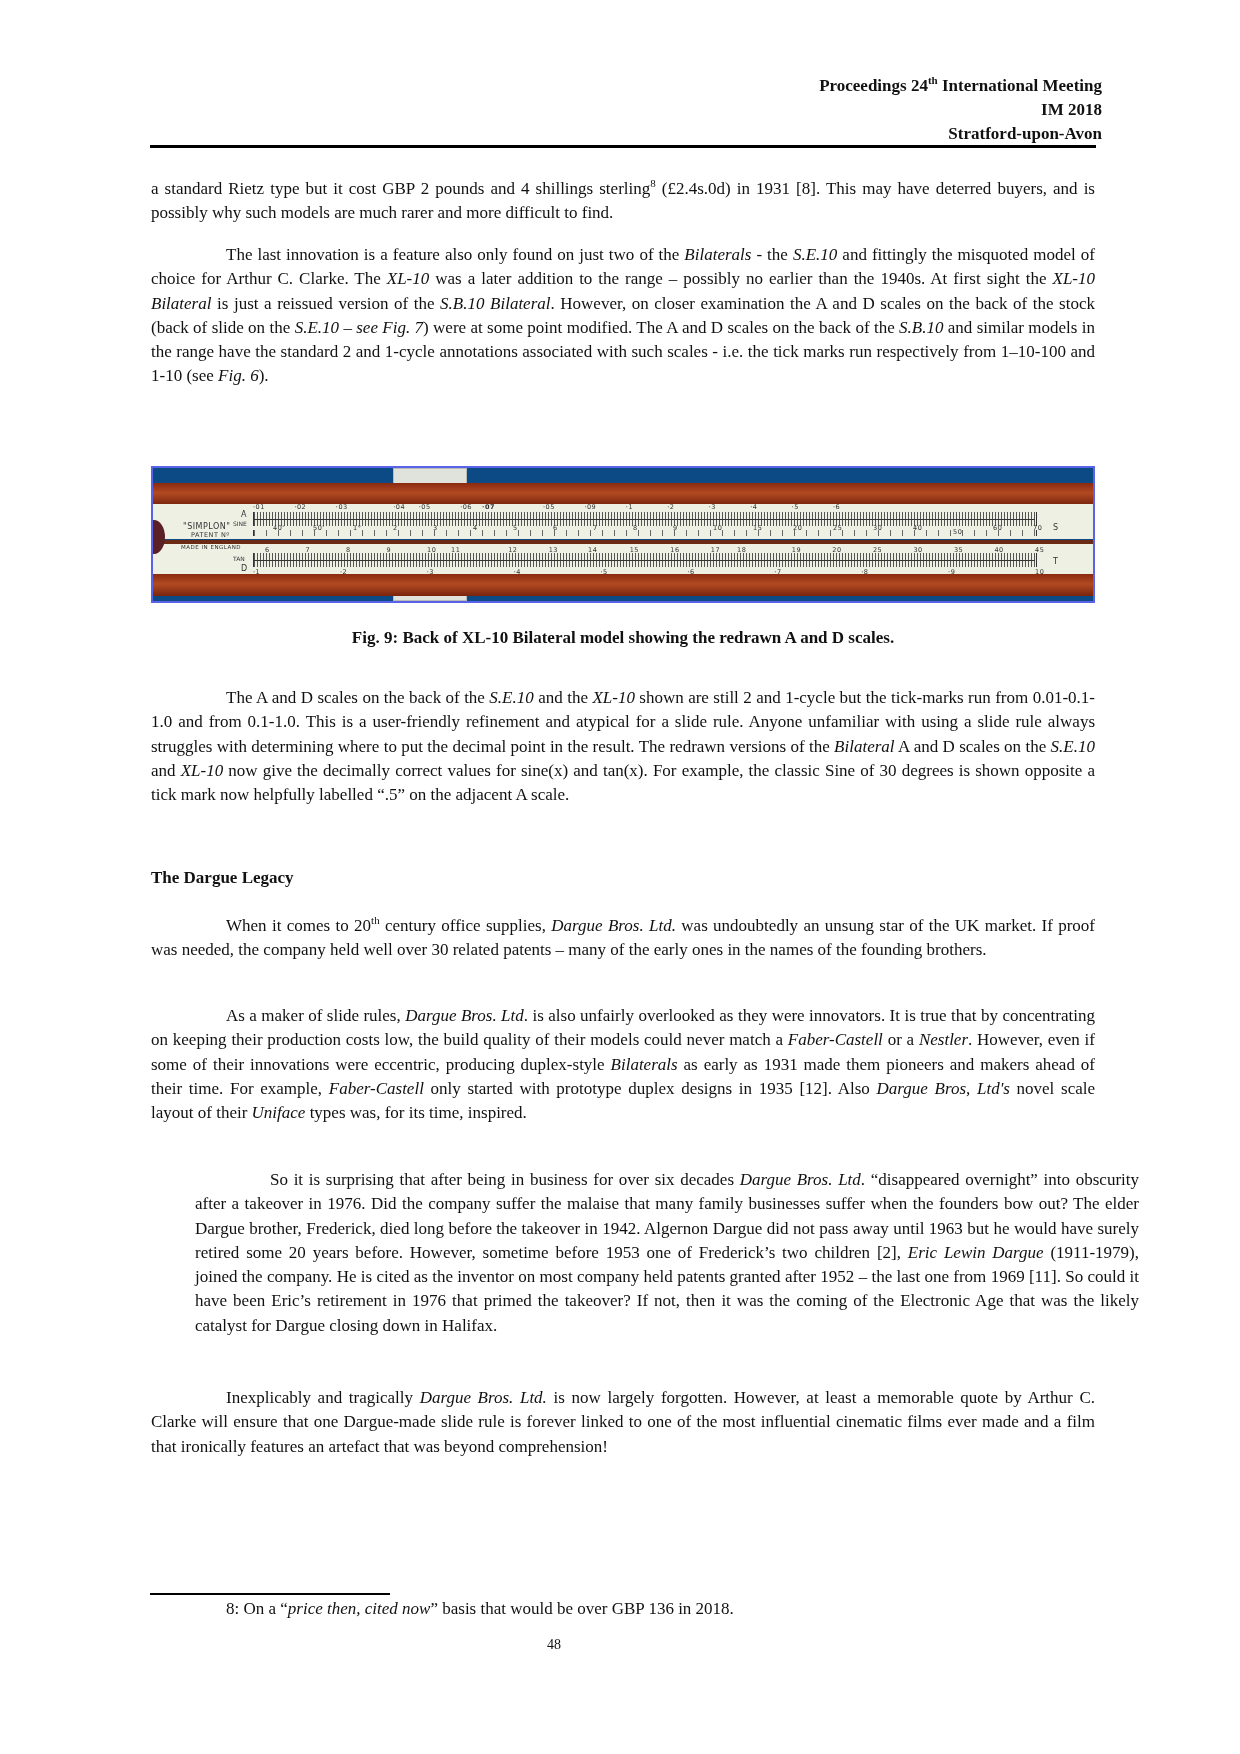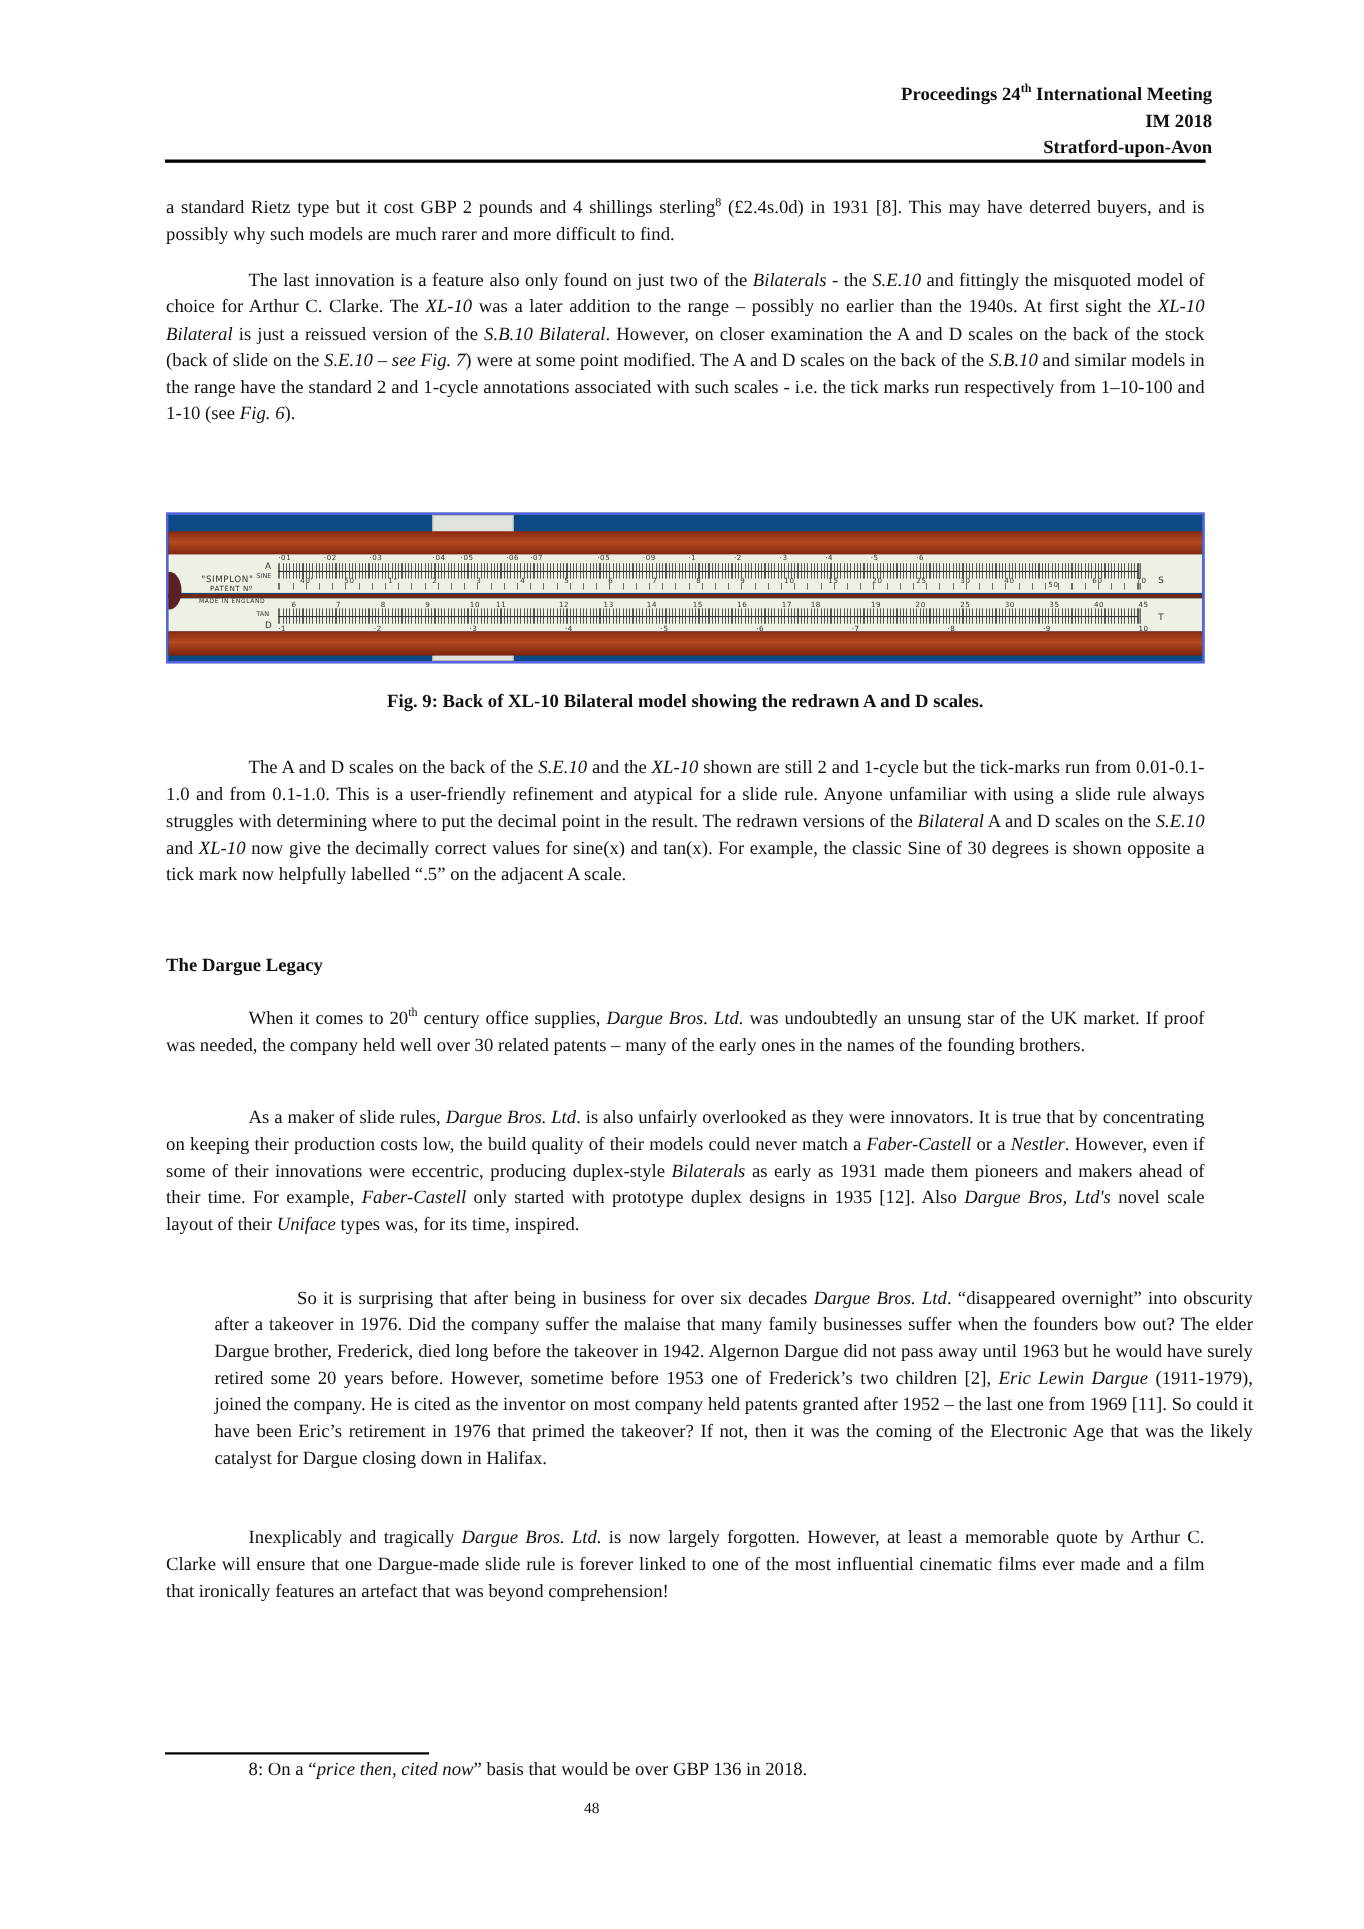--- a/index.html
+++ b/index.html
@@ -26,21 +26,21 @@
            background: repeating-linear-gradient(90deg,#444 0 1px,transparent 1px 5px); }
   .scale.fine { background: repeating-linear-gradient(90deg,#555 0 1px,transparent 1px 3px); }
   .scale-line { position:absolute; height:1px; background:#333; }
   .tiny { position:absolute; font-family:"DejaVu Sans", sans-serif; font-size:6.5px; color:#333; letter-spacing:0.5px; }
   .lbl { position:absolute; font-family:"DejaVu Sans", sans-serif; font-size:8px; color:#333; }
   .caption { position:absolute; left:151px; top:628px; width:944px; text-align:center;
              font-weight:bold; font-size:17px; }
   .section-title { position:absolute; left:151px; top:868px; font-weight:bold; font-size:17px; }
   .fn-rule { position:absolute; left:150px; top:1593px; width:240px; height:2px; background:#000; }
   .footnote { position:absolute; left:226px; top:1599px; font-size:17px; }
-  .pagenum { position:absolute; left:0; width:1076px; top:1637px; text-align:center; font-size:14px; }
+  .pagenum { position:absolute; left:16px; width:1076px; top:1637px; text-align:center; font-size:14px; }
 </style>
 </head>
 <body>
 
 <div class="header">
   <div><span>Proceedings 24</span><sup>th</sup><span> International Meeting</span></div>
   <div>IM 2018</div>
   <div>Stratford-upon-Avon</div>
 </div>
 <div class="header-rule"></div>
@@ -80,21 +80,21 @@
   <div class="scale fine" style="left:100px; width:782px; top:85px;"></div>
   <div class="scale-line" style="left:100px; width:782px; top:92px;"></div>
 
   <div id="a-ticks">
       <div class="tiny" style="top: 35px; left: 100px;">·01</div>
       <div class="tiny" style="top: 35px; left: 141.429px;">·02</div>
       <div class="tiny" style="top: 35px; left: 182.857px;">·03</div>
       <div class="tiny" style="top: 35px; left: 224.286px; margin-left: 16px;">·04</div>
       <div class="tiny" style="top: 35px; left: 265.714px;">·05</div>
       <div class="tiny" style="top: 35px; left: 307.143px;">·06</div>
-      <div class="tiny" style="top: 35px; left: 329px;">·07</div>
+      <div class="tiny" style="top: 35px; left: 329px; font-weight: bold;">·07</div>
       <div class="tiny" style="top: 35px; left: 390px;">·05</div>
       <div class="tiny" style="top: 35px; left: 431.429px;">·09</div>
       <div class="tiny" style="top: 35px; left: 472.857px;">·1</div>
       <div class="tiny" style="top: 35px; left: 514.286px;">·2</div>
       <div class="tiny" style="top: 35px; left: 555.714px;">·3</div>
       <div class="tiny" style="top: 35px; left: 597.143px;">·4</div>
       <div class="tiny" style="top: 35px; left: 638.571px;">·5</div>
       <div class="tiny" style="top: 35px; left: 680px;">·6</div>
     </div>
   <div id="sine-ticks">

